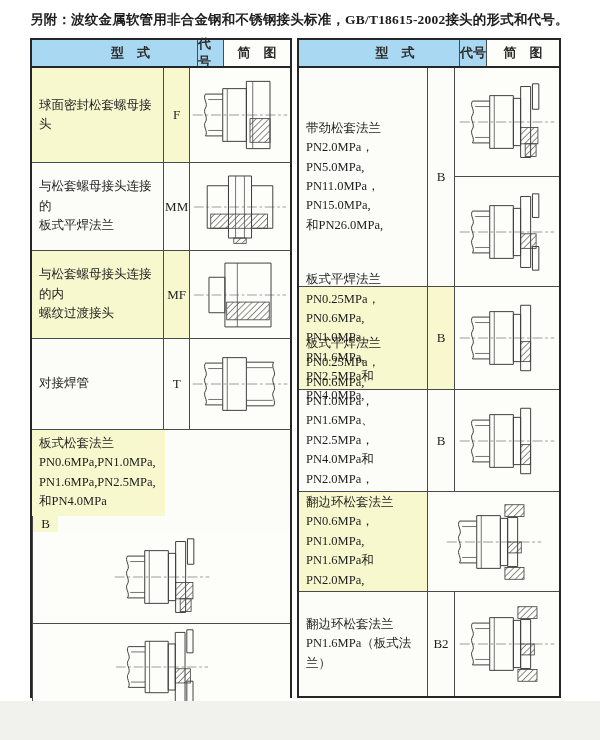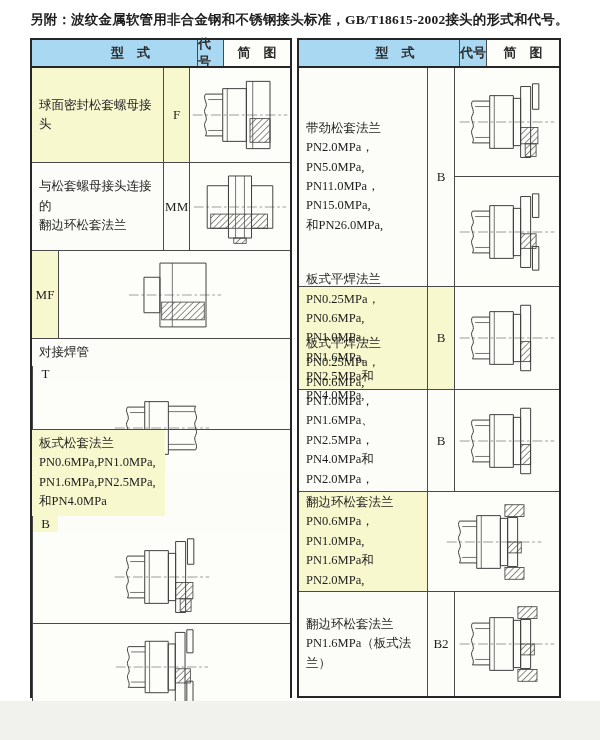--- a/index.html
+++ b/index.html
@@ -83,52 +83,54 @@
                 <line x1="41" y1="15" x2="41" y2="73" stroke="#3f3f3f" stroke-width="0.8" fill="none"></line>
                 <rect x="62" y="7" width="26" height="74" stroke="#3f3f3f" stroke-width="1.1" fill="none" stroke-linejoin="round"></rect>
                 <line x1="69" y1="7" x2="69" y2="81" stroke="#3f3f3f" stroke-width="0.8" fill="none"></line>
                 <rect x="66" y="48" width="22" height="26" stroke="#3f3f3f" stroke-width="0.9" fill="url(#hatch)"></rect>
               </svg>
             </div>
           </div>
         </div>
         <div class="row" style="height: 88px;">
           <div class="cell text tcol">与松套螺母接头连接的
-翻边环松套法兰</div>
+板式平焊法兰</div>
           <div class="cell code ccol">MM</div>
           <div class="cell dcol">
             <div class="sub" style="height: 88px;">
               <svg viewBox="0 0 110 88" width="100" height="78" preserveAspectRatio="xMidYMid meet">
                 <line x1="3" y1="44" x2="107" y2="44" stroke="#777" stroke-width="0.8" stroke-dasharray="11 3 3 3"></line>
                 <rect x="18" y="20" width="24" height="48" stroke="#3f3f3f" stroke-width="1.1" fill="none" stroke-linejoin="round"></rect>
                 <rect x="42" y="9" width="26" height="70" stroke="#3f3f3f" stroke-width="1.1" fill="none" stroke-linejoin="round"></rect>
                 <line x1="50" y1="9" x2="50" y2="79" stroke="#3f3f3f" stroke-width="0.8" fill="none"></line>
                 <line x1="60" y1="9" x2="60" y2="79" stroke="#3f3f3f" stroke-width="0.8" fill="none"></line>
                 <rect x="68" y="20" width="24" height="48" stroke="#3f3f3f" stroke-width="1.1" fill="none" stroke-linejoin="round"></rect>
                 <rect x="22" y="52" width="64" height="16" stroke="#3f3f3f" stroke-width="0.9" fill="url(#hatch)"></rect>
                 <rect x="48" y="79" width="14" height="6" stroke="#3f3f3f" stroke-width="0.9" fill="url(#hatch)"></rect>
               </svg>
             </div>
           </div>
         </div>
         <div class="row" style="height: 88px;">
+          <div class="cell text tcol yellow">与松套螺母接头连接的内
+螺纹过渡接头</div>
           <div class="cell code ccol yellow">MF</div>
           <div class="cell dcol">
             <div class="sub" style="height: 88px;">
               <svg viewBox="0 0 110 88" width="100" height="78" preserveAspectRatio="xMidYMid meet">
                 <line x1="3" y1="44" x2="107" y2="44" stroke="#777" stroke-width="0.8" stroke-dasharray="11 3 3 3"></line>
                 <rect x="20" y="24" width="18" height="40" stroke="#3f3f3f" stroke-width="1.1" fill="none" stroke-linejoin="round"></rect>
                 <rect x="38" y="8" width="52" height="72" stroke="#3f3f3f" stroke-width="1.1" fill="none" stroke-linejoin="round"></rect>
                 <line x1="52" y1="8" x2="52" y2="80" stroke="#3f3f3f" stroke-width="0.8" fill="none"></line>
                 <rect x="40" y="52" width="48" height="20" stroke="#3f3f3f" stroke-width="0.9" fill="url(#hatch)"></rect>
               </svg>
             </div>
           </div>
         </div>
-        <div class="row" style="height: 91px; flex-direction: column;">
+        <div class="row" style="height: 91px;">
           <div class="cell text tcol">对接焊管</div>
           <div class="cell code ccol">T</div>
           <div class="cell dcol">
             <div class="sub" style="height: 91px;">
               <svg viewBox="0 0 110 88" width="100" height="80" preserveAspectRatio="xMidYMid meet">
                 <line x1="3" y1="44" x2="107" y2="44" stroke="#777" stroke-width="0.8" stroke-dasharray="11 3 3 3"></line>
                 <path d="M36,21 H17 c-3.5,5.1 3.5,10.2 0,15.3 c-3.5,5.1 3.5,10.2 0,15.3 c-3.5,5.1 3.5,10.2 0,15.4 H36" stroke="#3f3f3f" stroke-width="1.1" fill="none" stroke-linejoin="round"></path>
                 <line x1="20" y1="27" x2="36" y2="27" stroke="#3f3f3f" stroke-width="0.8" fill="none"></line>
                 <line x1="20" y1="61" x2="36" y2="61" stroke="#3f3f3f" stroke-width="0.8" fill="none"></line>
                 <rect x="36" y="15" width="26" height="58" stroke="#3f3f3f" stroke-width="1.1" fill="none" stroke-linejoin="round"></rect>

